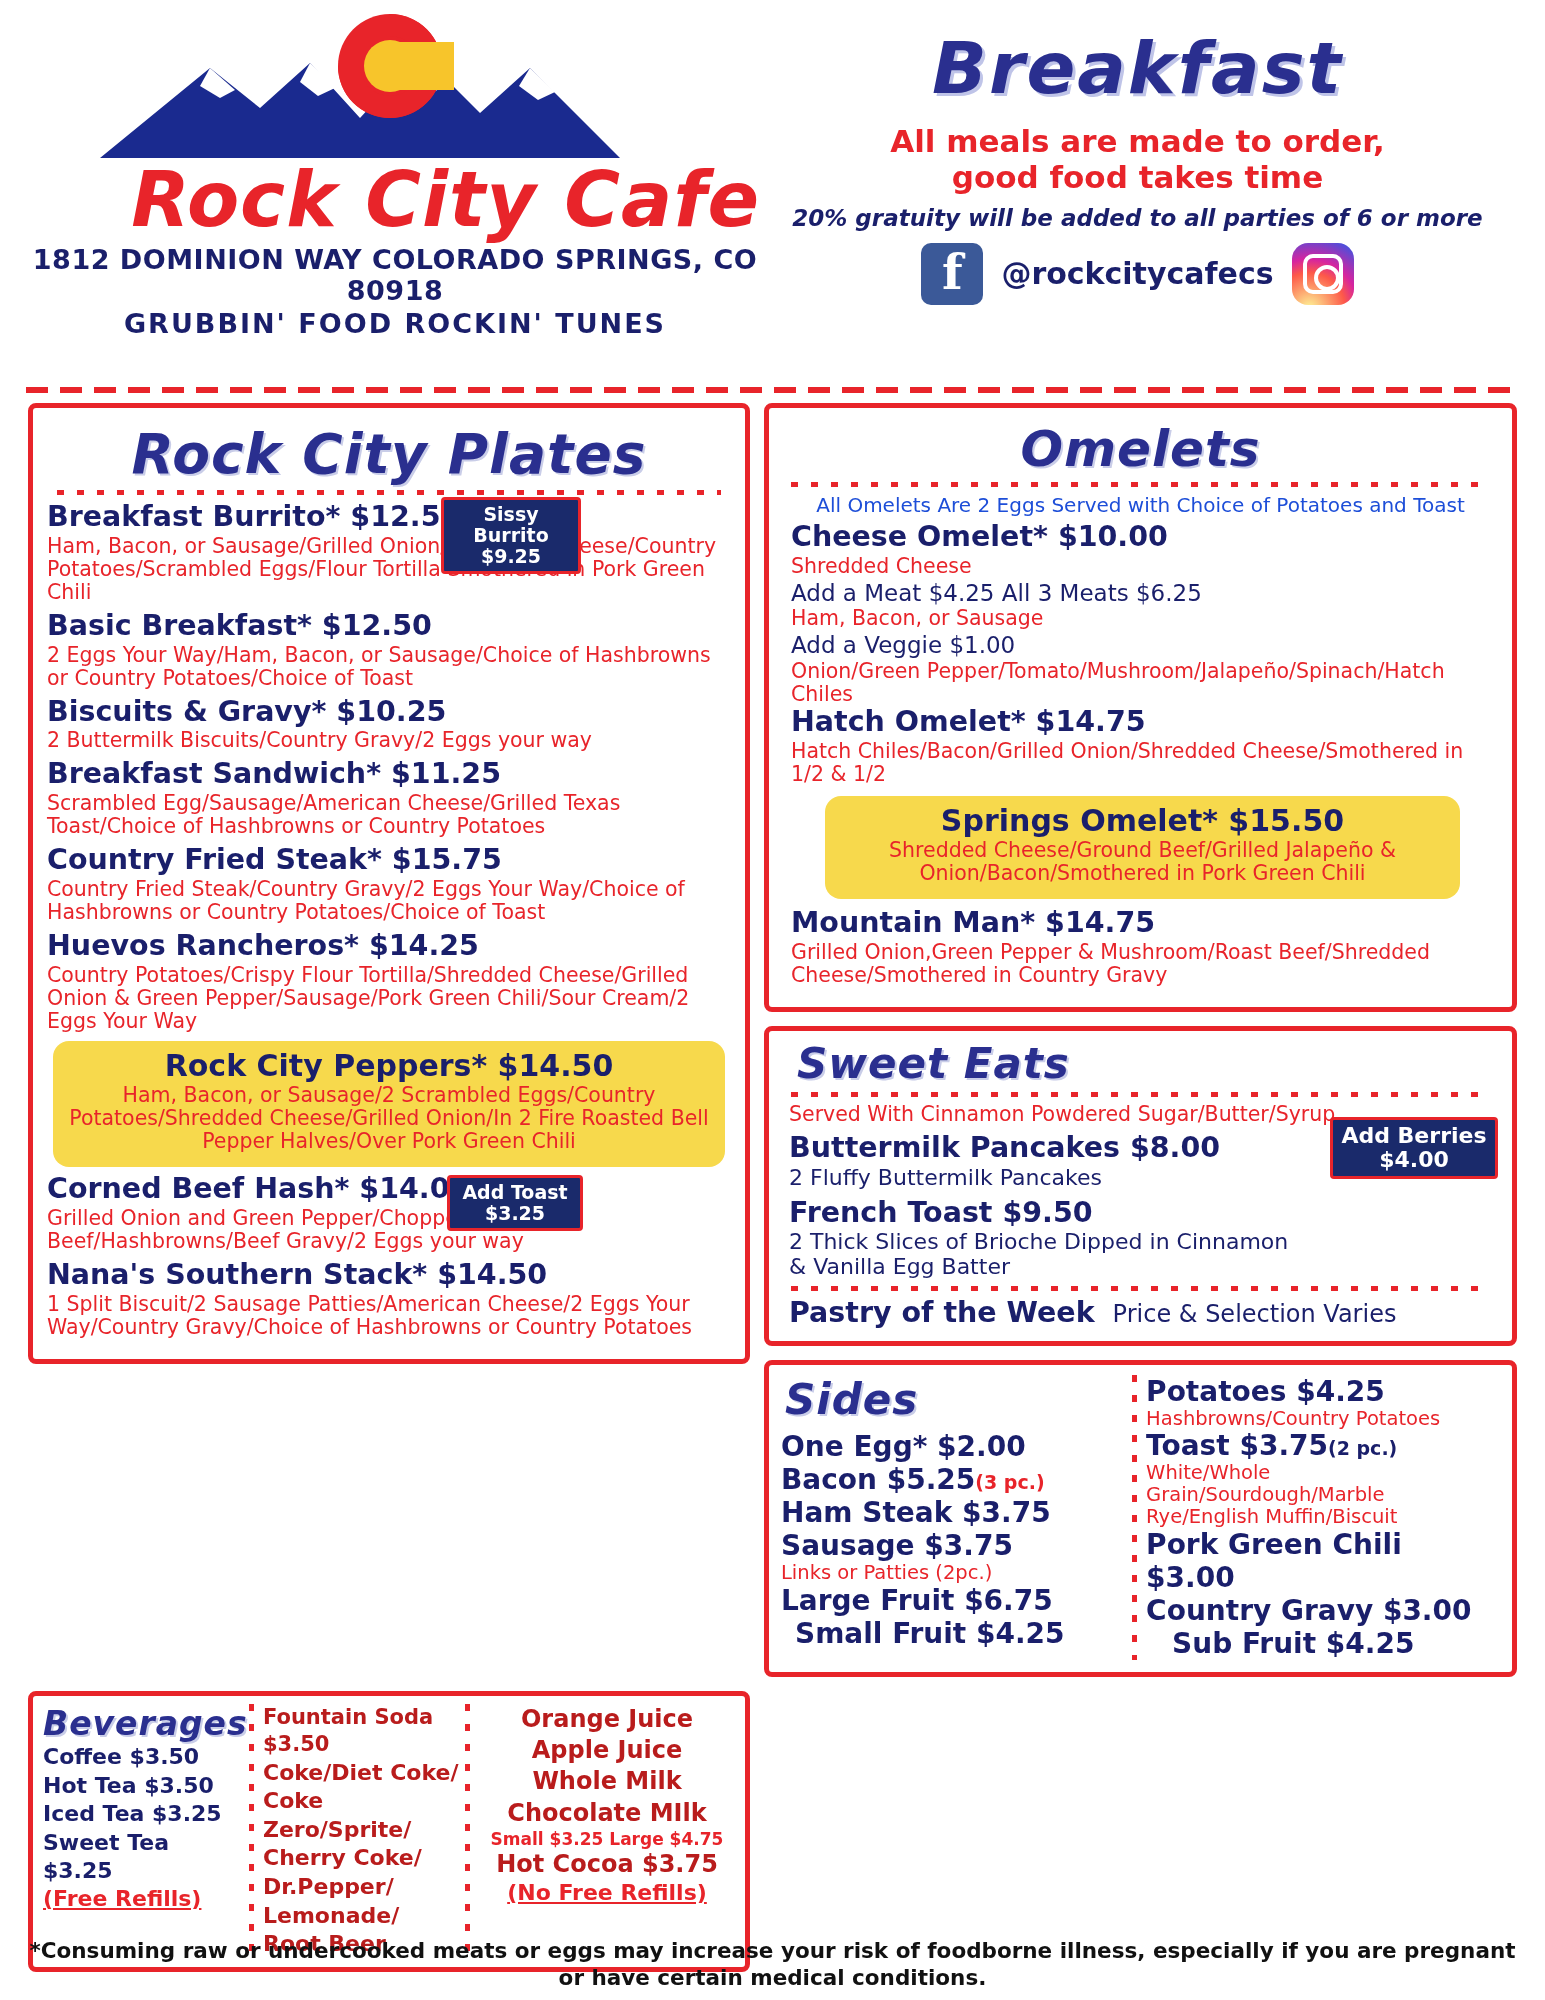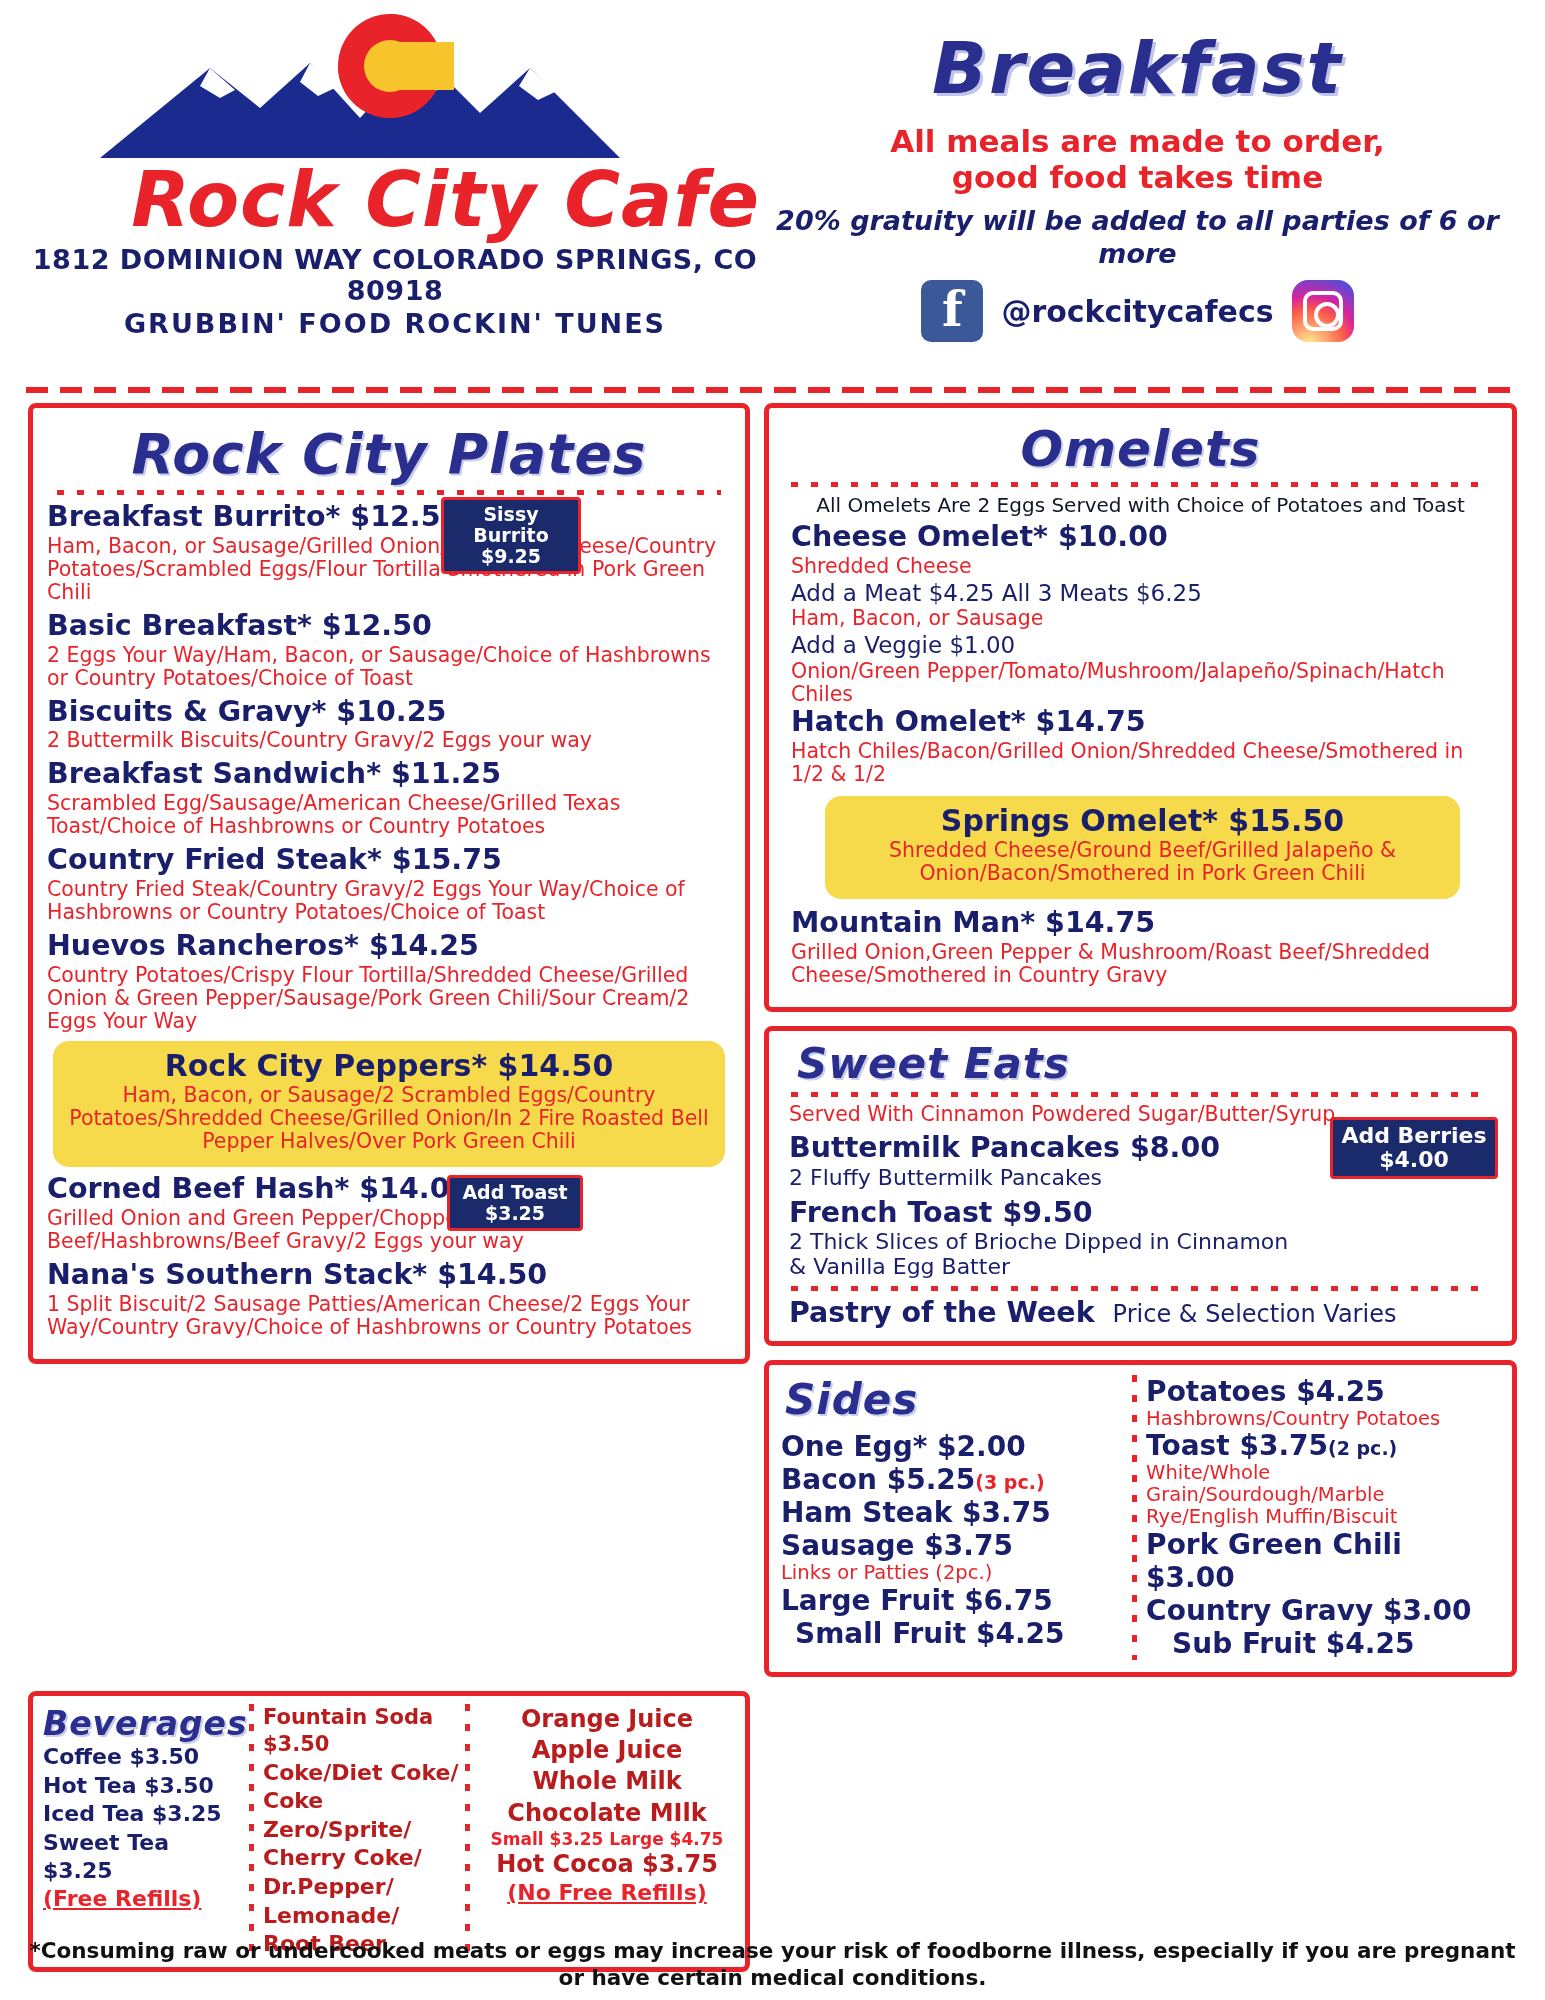--- a/index.html
+++ b/index.html
@@ -39,21 +39,21 @@
   }
 
   .breakfast-title {
     font-size: 72px; font-weight:bold; font-style:italic;
     color:#2a2f8f; letter-spacing: 2px;
     text-shadow: 3px 3px 0 #bfc4e8;
     margin: 4px 0 14px 0;
     font-family: "DejaVu Sans", sans-serif;
   }
   .made-to-order { color:#e8242a; font-weight:bold; font-size: 31px; line-height:1.15; }
-  .gratuity { color:#1a1f6b; font-weight:bold; font-style:italic; font-size: 27px; margin-top: 10px; line-height:1.2;}
+  .gratuity { color:#1a1f6b; font-weight:bold; font-style:italic; font-size: 23px; margin-top: 10px; line-height:1.2;}
   .social { display:flex; align-items:center; justify-content:center; gap:18px; margin-top: 10px; }
   .fb-icon { width:62px; height:62px; background:#3b5998; border-radius:10px; color:#fff;
              font-weight:bold; font-size:48px; font-family:"DejaVu Serif", serif; display:flex;
              align-items:center; justify-content:center; line-height:1; padding-bottom:4px;}
   .handle { font-size: 30px; font-weight:bold; color:#1a1f6b; }
   .ig-icon { width:62px; height:62px; border-radius:16px;
              background: radial-gradient(circle at 28% 105%, #fdf497 0%, #fd5949 45%, #d6249f 62%, #285AEB 100%);
              position:relative; }
   .ig-icon::before { content:""; position:absolute; inset:11px; border:4px solid #fff; border-radius:10px; }
   .ig-icon::after { content:""; position:absolute; left:22px; top:22px; width:18px; height:18px;
@@ -96,21 +96,21 @@
   .badge-toast { position:absolute; right: 148px; top: 2px; width: 136px; }
   .badge-berries { position:absolute; right: 14px; top: 86px; width: 168px; font-size: 22px; }
 
   .hl { background:#f7d94c; border-radius: 16px; padding: 8px 16px; margin: 8px 6px 6px 6px; }
   .hl .item-name { text-align:center; font-size: 30px; }
   .hl .item-desc { text-align:center; }
 
   
   #omelets { padding: 8px 12px 14px 12px; }
   #omelets .sec-title { font-size: 50px; text-align:center; margin-top: 4px; }
-  .note-line { color:#0f172a; font-size: 20px; text-align:center; margin-bottom: 4px; }
+  .note-line { color:#1d4ed8; font-size: 20px; text-align:center; margin-bottom: 4px; }
   .sub-dark { color:#1a1f6b; font-size: 23px; line-height:1.2; }
 
   
   #sweets { padding: 8px 12px 12px 12px; margin-top: 14px; position:relative; }
   #sweets .sec-title { font-size: 42px; text-align:left; margin-left: 16px; }
 
   
   #sides { margin-top: 14px; padding: 10px 12px 12px 12px; display:flex; gap: 6px; }
   #sides .sec-title { font-size: 42px; margin: 0 0 6px 4px; }
   .sides-left { width: 48%; }

